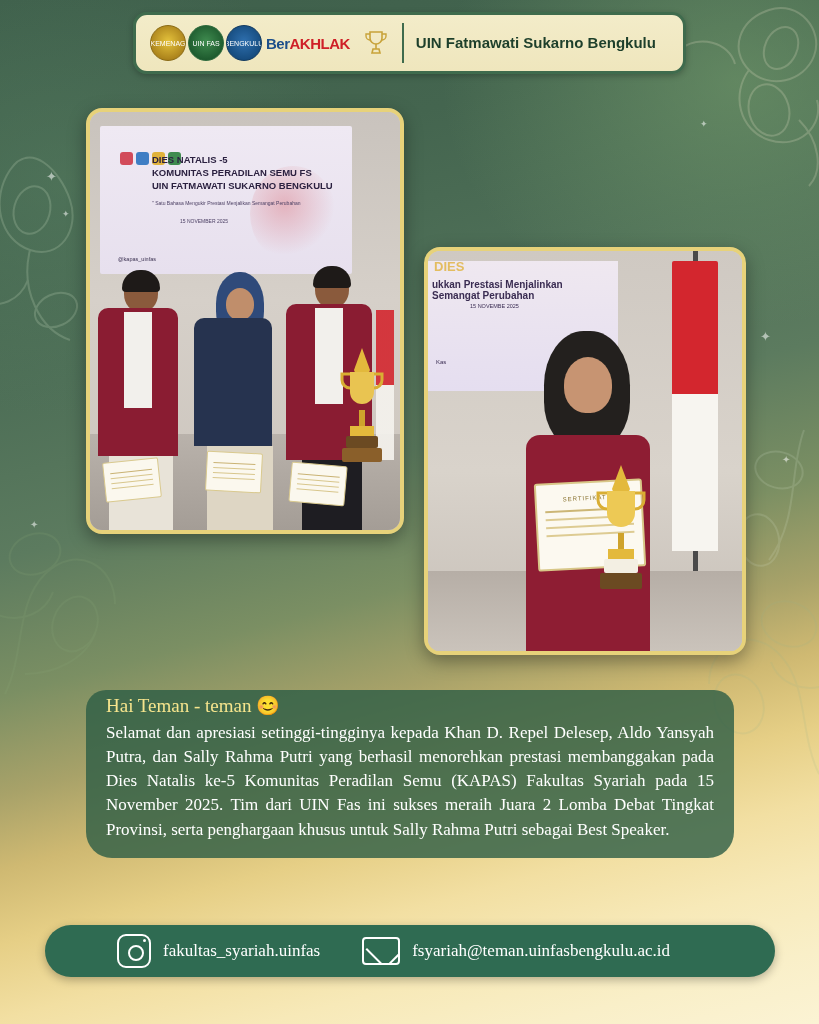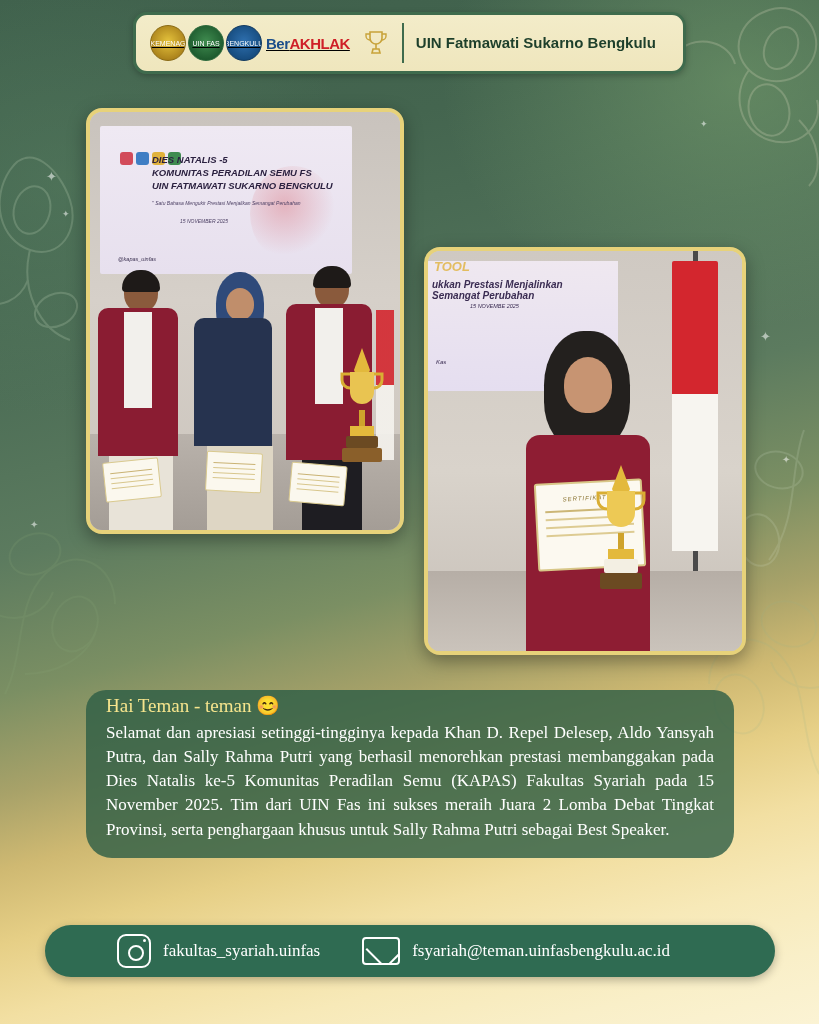--- a/index.html
+++ b/index.html
@@ -56,21 +56,20 @@
     display: flex;
     align-items: center;
     padding: 0 14px;
     box-sizing: border-box;
     box-shadow: 0 2px 6px rgba(0,0,0,0.25);
   }
   .logos {
     display: flex;
     align-items: center;
     gap: 2px;
-    text-decoration: underline;
   }
   .logo-circle {
     width: 34px; height: 34px;
     border-radius: 50%;
     display: flex; align-items: center; justify-content: center;
     font-size: 7px; color: #fff; text-align: center;
     font-family: "Liberation Sans", sans-serif;
     overflow: hidden;
   }
   .logo-uin { background: radial-gradient(circle at 50% 45%, #3f8b4f 0%, #1f5c2f 70%, #123a1e 100%); border: 1px solid #2d6a3c; }
@@ -121,21 +120,21 @@
     position: absolute;
     border: 4px solid #e7d27a;
     border-radius: 16px;
     overflow: hidden;
     box-shadow: 0 6px 18px rgba(0,0,0,0.35);
     background: #cfcfcf;
   }
   .photo-1 { left: 86px; top: 108px; width: 310px; height: 418px; }
   .photo-2 { left: 424px; top: 247px; width: 314px; height: 400px; }
 
-  .ph-inner { position: absolute; inset: 0; font-style: italic; }
+  .ph-inner { position: absolute; inset: 0; }
 
   
   .p1-wall {
     position: absolute; inset: 0;
     background: linear-gradient(180deg, #c9c3bd 0%, #d6d0c9 45%, #cbc4bc 100%);
   }
   .p1-screen {
     position: absolute; left: 10px; top: 14px; width: 252px; height: 148px;
     background: linear-gradient(180deg, #efe9f3 0%, #e7e0ee 100%);
     border-radius: 2px;
@@ -491,21 +490,21 @@
           <rect x="6" y="104" width="40" height="14" rx="2" fill="#8a5f2a"></rect>
         </svg>
       </div>
     </div>
   </div>
 
   <div class="photo photo-2">
     <div class="ph-inner">
       <div class="p2-wall"></div>
       <div class="p2-screen">
-        <div class="p2-topword">TOOL</div>
+        <div class="p2-topword">DIES</div>
         <div class="p2-screen-title">ukkan Prestasi Menjalinkan Semangat Perubahan</div>
         <div class="p2-screen-date">15 NOVEMBE 2025</div>
         <div class="p2-screen-word">Kas</div>
       </div>
       <div class="p2-pole"></div>
       <div class="p2-flag"></div>
       <div class="p2-stand"></div>
       <div class="p2-floor"></div>
 
       <div class="p2-person">

